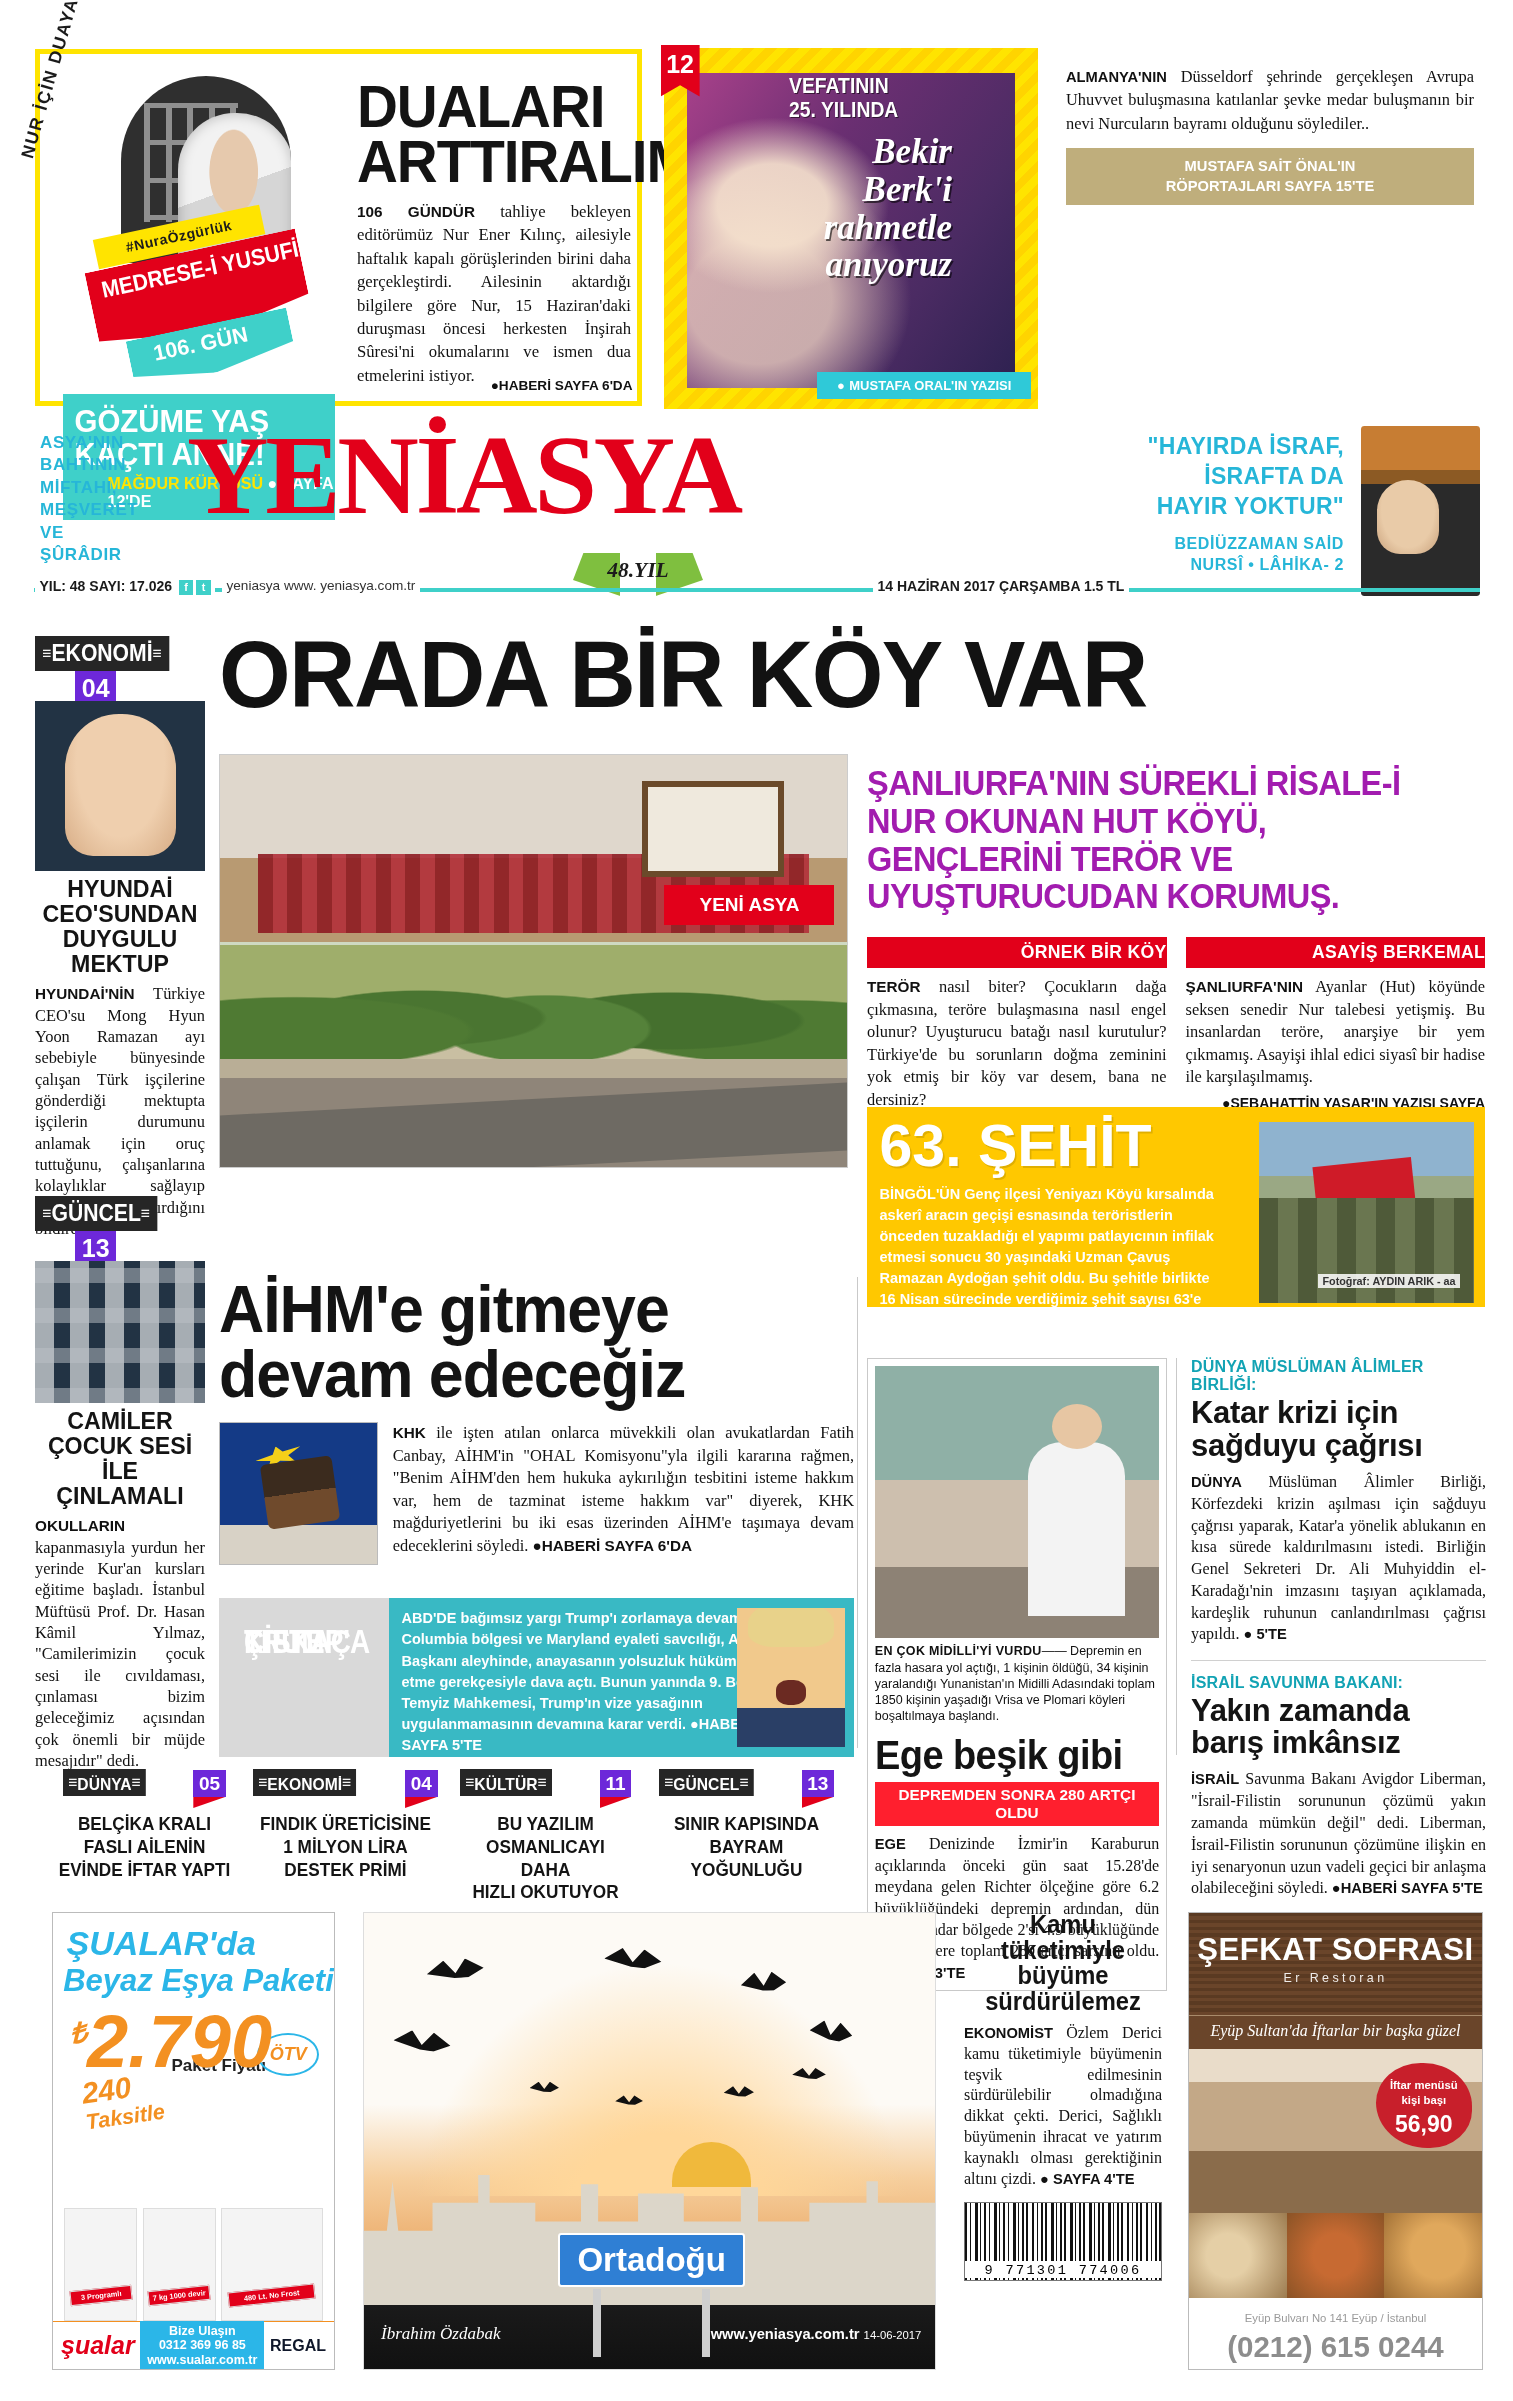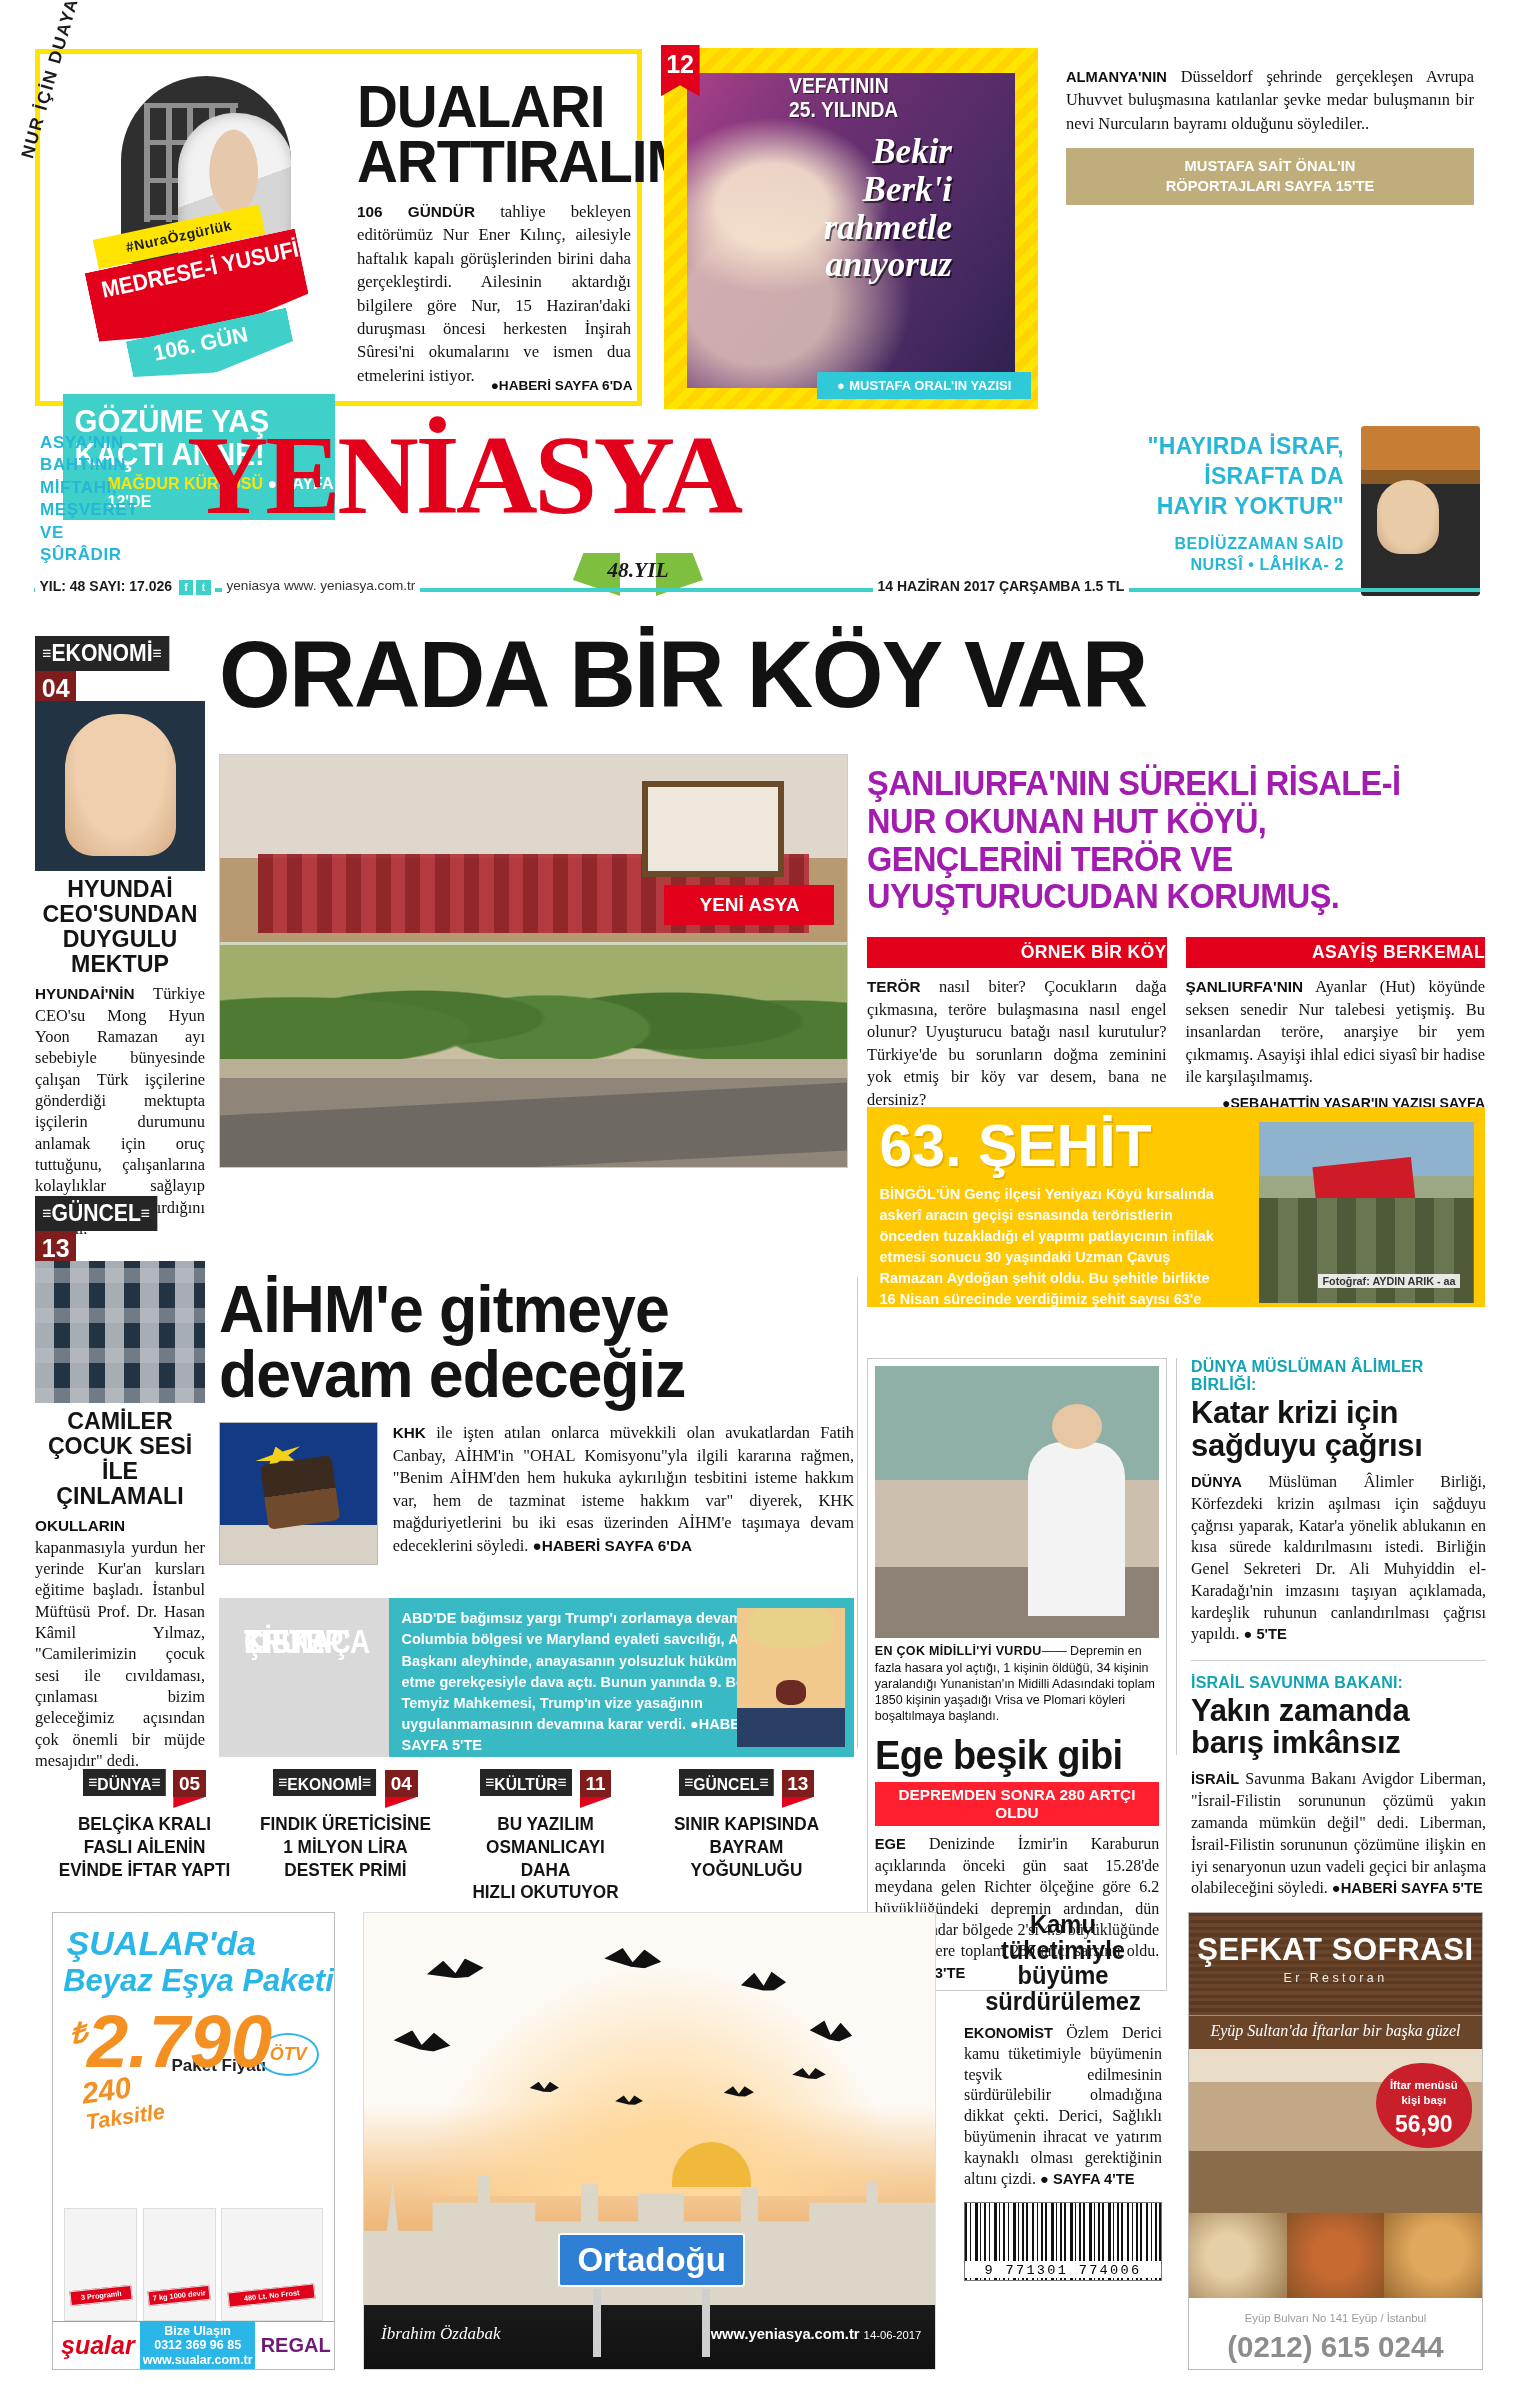--- a/index.html
+++ b/index.html
@@ -215,23 +215,24 @@
   .flag{ position:relative; display:inline-block; height:35px; }
   .flag .nm{
     display:inline-block; height:35px; background:#262626; color:#fff;
     font-weight:700; font-size:23px; line-height:35px; padding:0 8px;
     transform:scaleX(.92); transform-origin:left;
   }
   .flag .nm::before, .flag .nm::after{
     content:"≡"; font-size:17px; opacity:.95; vertical-align:1.7px;
   }
   .flag .pg{
-    display:inline-block; height:35px; background:#7f1d1d; color:#fff;
+    display:inline-block; height:35px; background:#6d28d9; color:#fff;
     font-weight:700; font-size:25px; line-height:35px; padding:0 6.8px;
     position:relative;
+    margin-left:40px;
   }
   .flag .pg::after{
     content:""; position:absolute; left:0; top:35px; width:100%; height:14.7px;
     background:#e2001a; clip-path: polygon(0 0,100% 0,0 100%);
   }
 
   
   .bighead{
     position:absolute; left:219px; top:629px; width:1270px;
     font-weight:700; font-size:95px; line-height:.95; color:#121212;
@@ -527,21 +528,21 @@
   }
   .ad-sualar .foot{
     position:absolute; left:0; right:0; bottom:0; height:48px; border-top:1.7px solid #f39021;
     display:flex; align-items:center; gap:5.7px; padding:0 8px;
   }
   .ad-sualar .foot .brand{ color:#e2001a; font-weight:700; font-size:25px; font-style:italic; }
   .ad-sualar .foot .phone{
     flex:1; background:#2bb6e8; color:#fff; font-weight:700; font-size:12.5px;
     text-align:center; padding:3.4px 2.3px; line-height:1.15;
   }
-  .ad-sualar .foot .regal{ color:#701a75; font-weight:700; font-size:20px; }
+  .ad-sualar .foot .regal{ color:#0f172a; font-weight:700; font-size:16px; }
 
   .cartoon{
     position:absolute; left:363px; top:1912px; width:573px; height:458px;
     background: linear-gradient(180deg,#fdfaf5 0 42%, #f6cf9e 58%, #e9a45f 78%, #1a1a1a 86%, #111 100%);
     overflow:hidden; border:0.6px solid #ddd;
   }
   .cartoon .bird{
     position:absolute; width:68px; height:29.5px; background:#111;
     clip-path: polygon(0 40%,26% 0,42% 46%,58% 0,84% 38%,60% 64%,40% 62%);
   }

